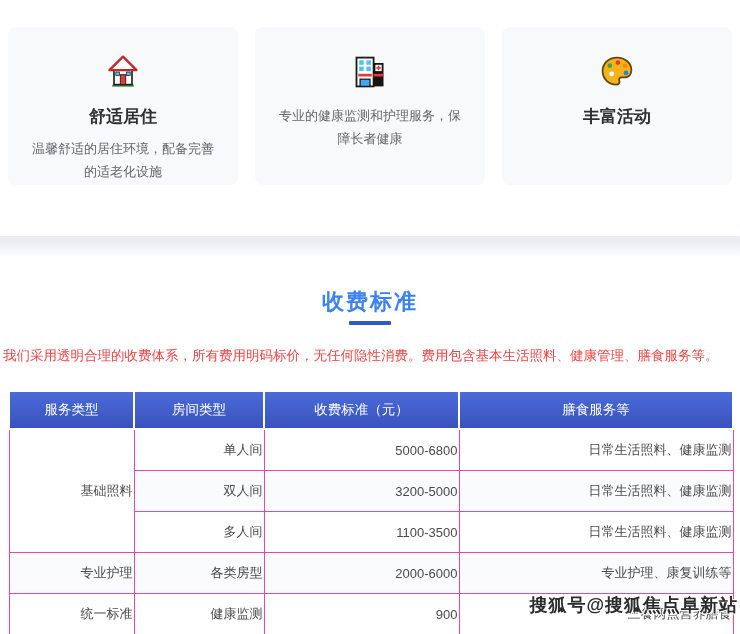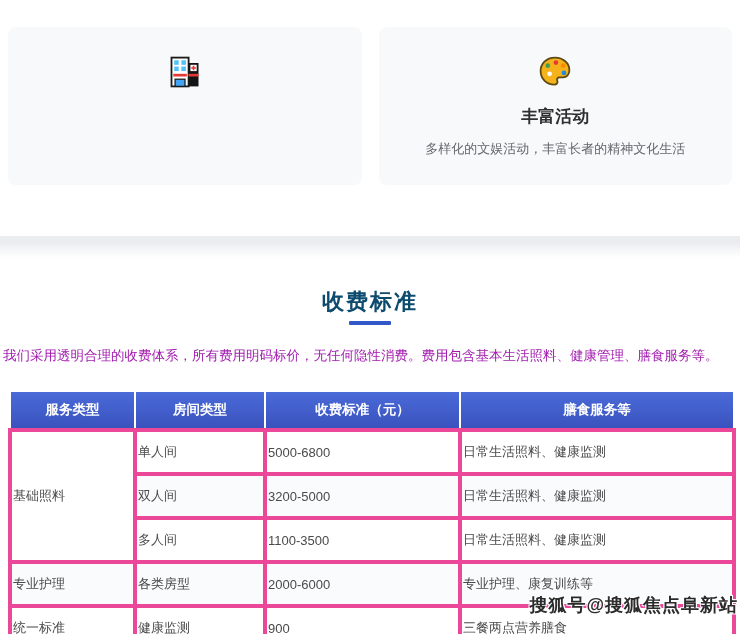--- a/index.html
+++ b/index.html
@@ -18,90 +18,105 @@
   .card-title{font-size:17px;font-weight:bold;color:#2f2f2f;margin-bottom:10px;}
   .card-desc{font-size:13px;color:#63676c;line-height:1.75;padding:0 22px;}
   
   .divider{
     position:absolute;top:236px;left:0;width:740px;height:22px;
     background:linear-gradient(180deg,#eceef1 0%,#e9ebee 25%,#f5f6f8 65%,#ffffff 100%);
   }
   
   .section-title{
     position:absolute;top:287px;left:0;width:740px;text-align:center;
-    font-size:22px;font-weight:bold;color:#0c4a6e;letter-spacing:2px;margin:0;
+    font-size:22px;font-weight:bold;color:#3b82f6;letter-spacing:2px;margin:0;
   }
   .title-underline{
     position:absolute;top:321px;left:349px;width:42px;height:4px;
     background:#3158c8;border-radius:1px;
   }
   .pricing-desc{
     position:absolute;top:347px;left:3px;width:730px;margin:0;
-    font-size:13.5px;color:#a21caf;
+    font-size:13.5px;color:#ef4444;
   }
   
   table.pricing{
     position:absolute;top:390px;left:8px;width:724px;
     border-collapse:collapse;table-layout:fixed;
   }
   table.pricing th{
     background:linear-gradient(180deg,#4a6bd9 0%,#3a52bd 100%);
-    color:#ffffff;font-size:13.5px;font-weight:bold;
+    color:#ffffff;font-size:13.5px;font-weight:normal;
     height:34px;border:2px solid #ffffff;text-align:center;
   }
   table.pricing td{
-    border:4px solid #ec4899;height:38px;text-align:left;
+    border:1px solid #ec4899;height:38px;text-align:right;
     font-size:13px;color:#4a4a4a;background:#ffffff;
   }
   table.pricing tbody tr:nth-child(even) td{background:#fafbfc;}
   
   .watermark{
     position:absolute;right:2px;bottom:17px;
     font-size:18px;font-weight:bold;color:#2b2b2b;letter-spacing:1px;
     text-shadow:-1px -1px 0 #fff,1px -1px 0 #fff,-1px 1px 0 #fff,1px 1px 0 #fff;
   }
 </style>
 </head>
 <body>
 
 <div class="cards">
 
+  <div class="card">
+    <div class="card-icon">
+      <svg width="36" height="36" viewBox="0 0 40 40">
+        <rect x="8" y="34" width="24" height="2.4" fill="#43a047"></rect>
+        <rect x="15" y="32" width="10" height="3" fill="#43a047"></rect>
+        <rect x="10" y="17" width="20" height="17" fill="#ffffff" stroke="#1a1a1a" stroke-width="1.8"></rect>
+        <polygon points="20,3 35,18 5,18" fill="#ffffff" stroke="#c62828" stroke-width="2.6" stroke-linejoin="round"></polygon>
+        <rect x="17" y="23" width="6" height="11" fill="#e53935" stroke="#1a1a1a" stroke-width="1"></rect>
+        <rect x="12" y="20" width="4" height="4" fill="#4fc3f7" stroke="#1a1a1a" stroke-width="0.8"></rect>
+        <rect x="24" y="20" width="4" height="4" fill="#4fc3f7" stroke="#1a1a1a" stroke-width="0.8"></rect>
+      </svg>
+    </div>
+    <div class="card-title">舒适居住</div>
+    <div class="card-desc">温馨舒适的居住环境，配备完善的适老化设施</div>
+  </div>
 
   <div class="card">
     <div class="card-icon">
       <svg width="36" height="36" viewBox="0 0 40 40">
         <rect x="5" y="4" width="19" height="32" fill="#ffffff" stroke="#1a1a1a" stroke-width="2"></rect>
         <rect x="8" y="7" width="5" height="5" fill="#4fc3f7"></rect>
         <rect x="16" y="7" width="5" height="5" fill="#4fc3f7"></rect>
         <rect x="8" y="14" width="5" height="5" fill="#4fc3f7"></rect>
         <rect x="16" y="14" width="5" height="5" fill="#4fc3f7"></rect>
         <rect x="7" y="22" width="15" height="3" fill="#e53935"></rect>
         <rect x="9" y="28" width="11" height="8" fill="#42a5f5" stroke="#1a1a1a" stroke-width="1.4"></rect>
         <rect x="24" y="10" width="11" height="26" fill="#141414"></rect>
         <rect x="26" y="12" width="7" height="7" fill="#ffffff"></rect>
         <rect x="28.6" y="13" width="1.8" height="5" fill="#e53935"></rect>
         <rect x="27" y="14.6" width="5" height="1.8" fill="#e53935"></rect>
         <rect x="24" y="22" width="11" height="3" fill="#e53935"></rect>
       </svg>
     </div>
+    <div class="card-desc">专业的健康监测和护理服务，保障长者健康</div>
   </div>
 
   <div class="card">
     <div class="card-icon">
       <svg width="36" height="36" viewBox="0 0 40 40">
         <path d="M20 4 C10 4 4 11 4 19 c0 9 7 15 15 15 c3 0 4.5 -2.2 3.5 -4.5 c-0.8 -1.8 0.4 -3.5 2.5 -3.5 h4 c4 0 7 -3.5 7 -8 C36 10 29 4 20 4 Z" fill="#f6b21b" stroke="#5d4a12" stroke-width="2"></path>
         <circle cx="12" cy="13" r="2.6" fill="#43a047"></circle>
         <circle cx="21" cy="9.5" r="2.6" fill="#e53935"></circle>
         <circle cx="29" cy="13" r="2.6" fill="#fb8c00"></circle>
         <circle cx="30" cy="21" r="2.6" fill="#1e88e5"></circle>
         <circle cx="14" cy="22" r="2.6" fill="#ffffff"></circle>
       </svg>
     </div>
     <div class="card-title">丰富活动</div>
-    <div class="card-desc">多样化的文娱活动，丰富长者的精神文化生活</div>
   </div>
 
 </div>
 
 <div class="divider"></div>
 
 <h2 class="section-title">收费标准</h2>
 <div class="title-underline"></div>
 
 <p class="pricing-desc">我们采用透明合理的收费体系，所有费用明码标价，无任何隐性消费。费用包含基本生活照料、健康管理、膳食服务等。</p>

